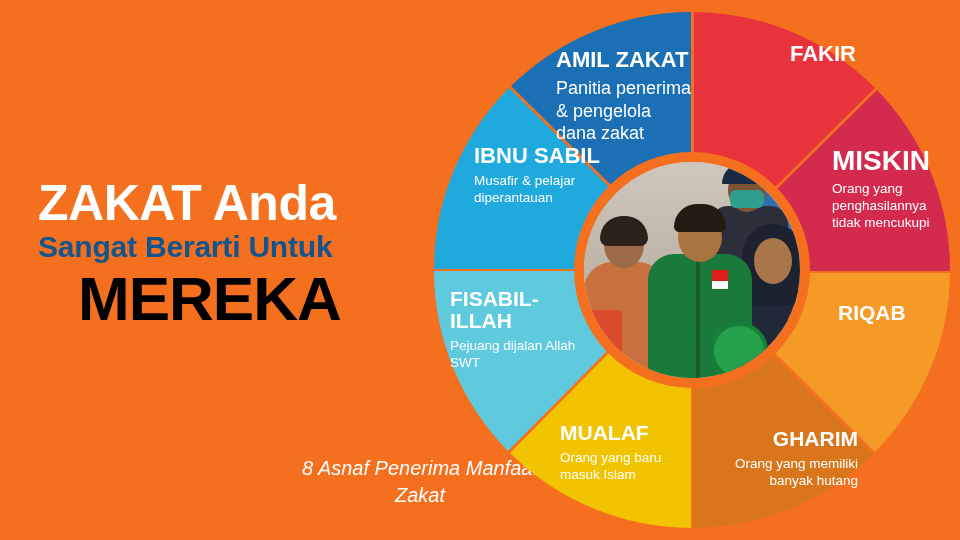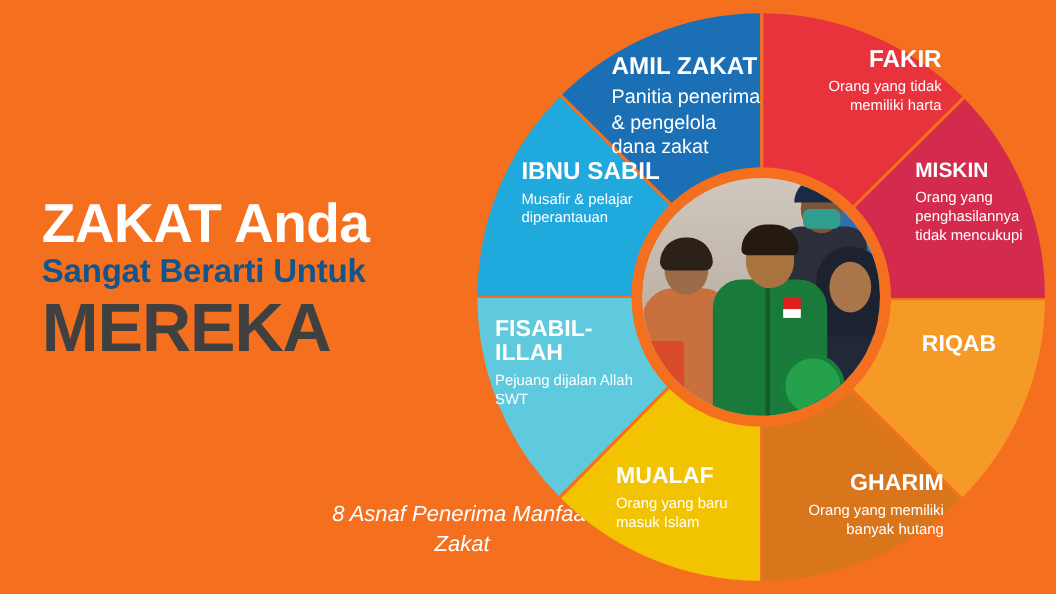--- a/index.html
+++ b/index.html
@@ -17,22 +17,22 @@
   }
   .hl-1{
     font-size:50px;font-weight:bold;color:#ffffff;line-height:1.0;
     letter-spacing:-0.5px;
   }
   .hl-2{
     font-size:30px;font-weight:bold;color:#12548C;line-height:1.25;
     margin-top:0;letter-spacing:-0.2px;
   }
   .hl-3{
-    font-size:62px;font-weight:bold;color:#404040;line-height:1.0;
-    margin-top:2px;letter-spacing:-1px;
+    font-size:62px;font-weight:bold;color:#000000;line-height:1.0;
+    margin-top:2px;letter-spacing:-1px;margin-left:40px;
   }
   .subnote{
     position:absolute;left:290px;top:455px;width:260px;
     color:#ffffff;font-style:italic;font-size:20px;line-height:1.35;
     text-align:center;
   }
 
   
   .wheel{
     position:absolute;left:430px;top:8px;width:524px;height:524px;
@@ -82,21 +82,21 @@
 
   .l-amil{left:556px;top:48px;width:140px;text-align:left;}
   .l-amil .t{font-size:22px;}
   .l-amil .d{font-size:18px;margin-top:6px;}
 
   .l-fakir{left:706px;top:42px;width:150px;text-align:right;}
   .l-fakir .t{font-size:22px;}
   .l-fakir .d{font-size:13.5px;margin-top:6px;}
 
   .l-miskin{left:832px;top:146px;width:120px;text-align:left;}
-  .l-miskin .t{font-size:19px;}
+  .l-miskin .t{font-size:28px;}
   .l-miskin .d{font-size:13.5px;margin-top:6px;}
 
   .l-riqab{left:838px;top:302px;width:120px;text-align:left;}
   .l-riqab .t{font-size:21px;}
   .l-riqab .d{font-size:13.5px;margin-top:6px;}
 
   .l-gharim{left:708px;top:428px;width:150px;text-align:right;}
   .l-gharim .t{font-size:21px;}
   .l-gharim .d{font-size:13.5px;margin-top:6px;}
 
@@ -182,21 +182,20 @@
     </div>
   </div>
 
   <div class="lbl l-amil">
     <div class="t">AMIL ZAKAT</div>
     <div class="d">Panitia penerima &amp; pengelola dana zakat</div>
   </div>
 
   <div class="lbl l-fakir">
     <div class="t">FAKIR</div>
-    <div class="d">Orang yang tidak memiliki harta</div>
   </div>
 
   <div class="lbl l-miskin">
     <div class="t">MISKIN</div>
     <div class="d">Orang yang penghasilannya tidak mencukupi</div>
   </div>
 
   <div class="lbl l-riqab">
     <div class="t">RIQAB</div>
   </div>

